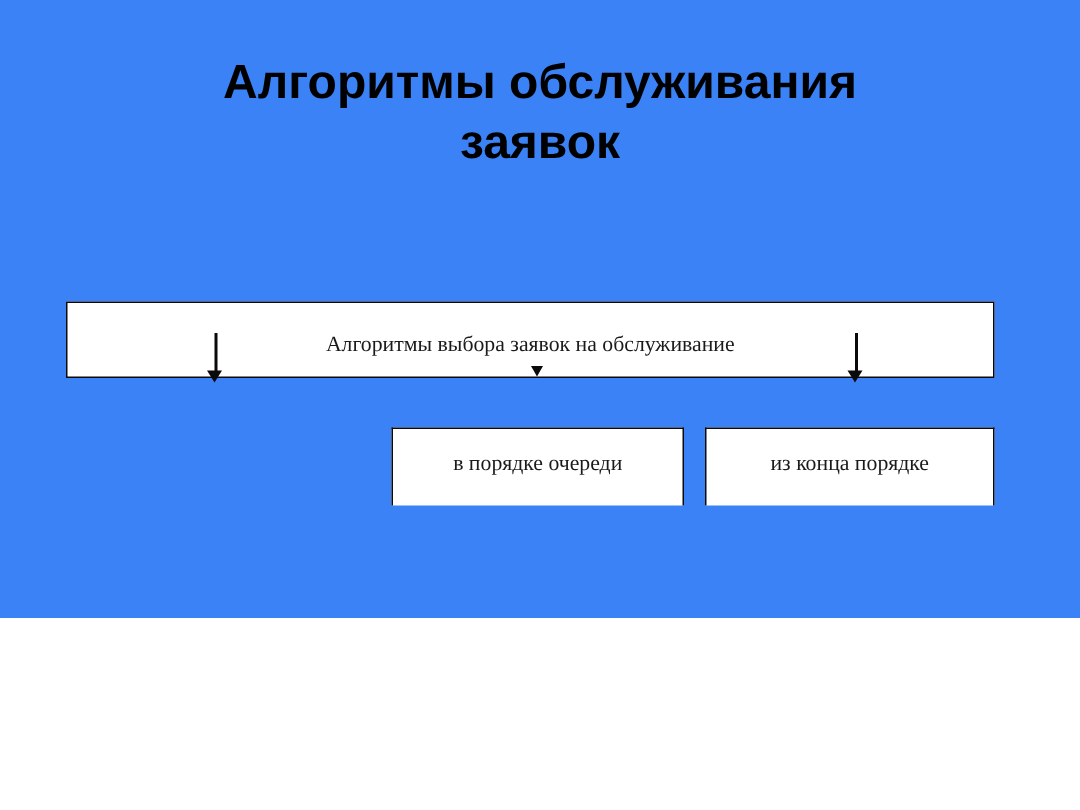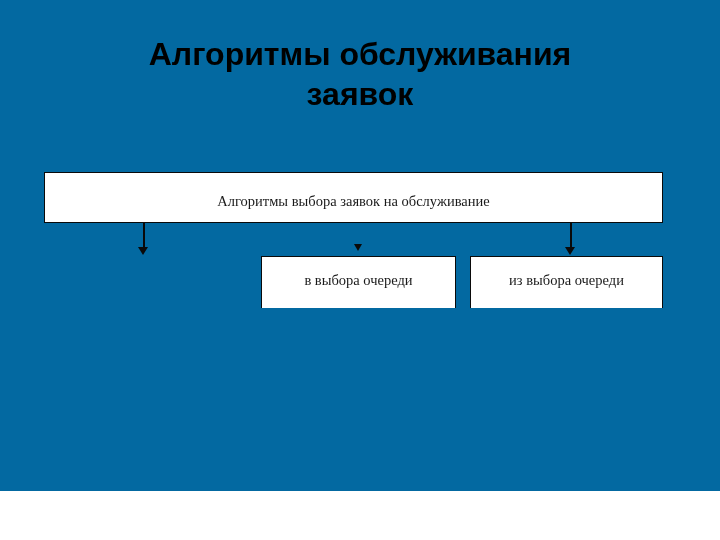--- a/index.html
+++ b/index.html
@@ -13,22 +13,22 @@
     position: relative;
     overflow: hidden;
     font-family: "Liberation Sans", sans-serif;
     color: #000000;
   }
 
   #slide {
     position: absolute;
     left: 0; top: 0;
     width: 720px;
-    height: 491px;
-    background: #0369a1;
+    height: 412px;
+    background: #3b82f6;
   }
 
   
   #title-block {
     position: absolute;
     left: 36px;
     top: 34px;
     width: 648px;
     text-align: center;
   }
@@ -52,20 +52,21 @@
   }
 
   .node {
     position: absolute;
     box-sizing: border-box;
     border: 1.6px solid #0a0a0a;
     background: #ffffff;
     display: flex;
     align-items: center;
     justify-content: center;
+    margin-top: 29px;
   }
   .node-label {
     font-family: "Liberation Serif", serif;
     font-size: 14.5px;
     line-height: 17px;
     color: #1a1a1a;
     text-align: center;
     white-space: nowrap;
   }
 
@@ -153,21 +154,21 @@
       <div class="conn-head"></div>
     </div>
 
     <div class="connector" id="conn-right">
       <div class="conn-line"></div>
       <div class="conn-head"></div>
     </div>
 
 
     <div class="node leaf" id="node-fifo">
-      <span class="node-label">в выбора очереди</span>
+      <span class="node-label">в порядке очереди</span>
     </div>
 
     <div class="node leaf" id="node-lifo">
-      <span class="node-label">из выбора очереди</span>
+      <span class="node-label">из конца порядке</span>
     </div>
 
   </div>
 </div>
 
 </body></html>

